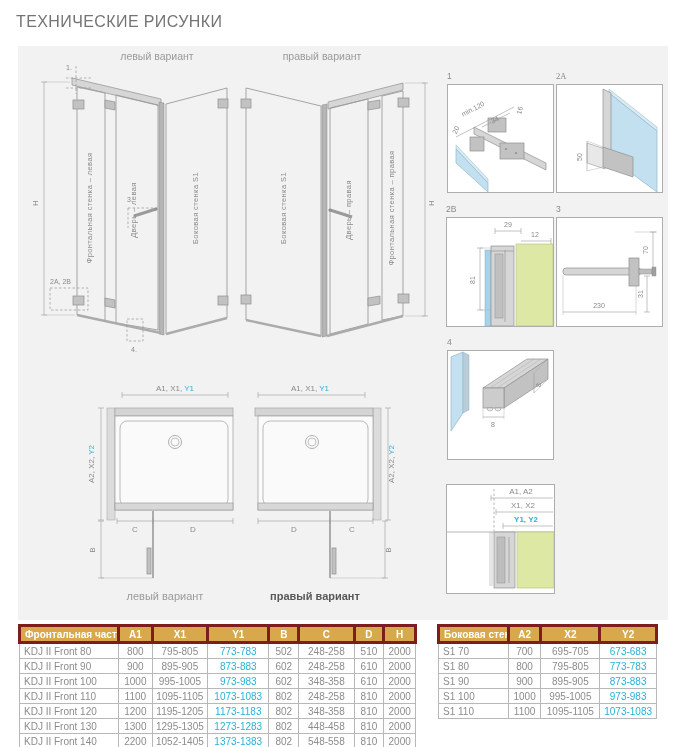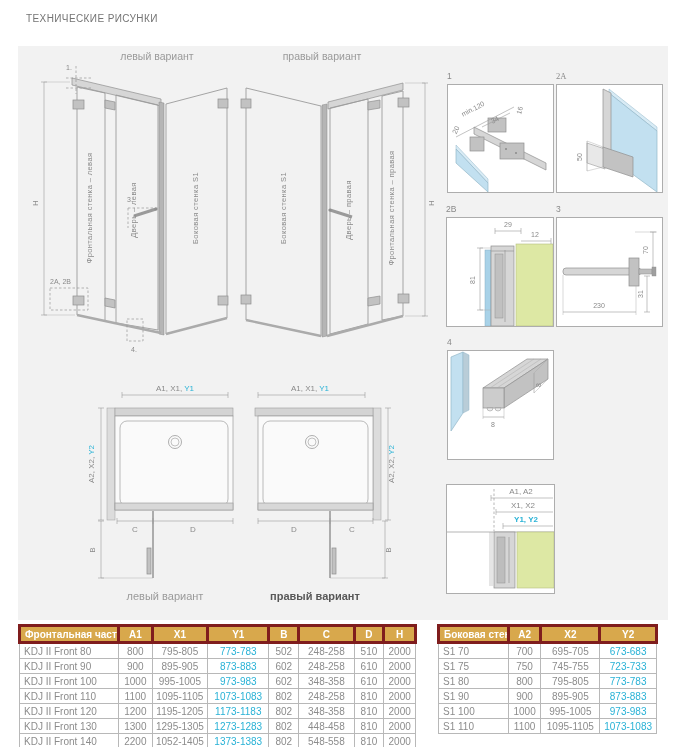--- a/index.html
+++ b/index.html
@@ -1,21 +1,21 @@
 <!DOCTYPE html>
 <html style="--accent: #29b2d6; --gold: #d8a84c; --glass: #c2e0f0; --green: #dde8a4; --panel: #f2f2f2;"><head>
 <meta charset="utf-8">
 <style>
   :root{
     --accent:#29b2d6; --gold:#d8a84c; --glass:#c2e0f0; --green:#dde8a4; --panel:#f2f2f2;
   }
   html,body{margin:0;padding:0;background:#fff;width:686px;height:747px;overflow:hidden;
     font-family:"Liberation Sans",sans-serif;position:relative;}
   .abs{position:absolute;}
-  .page-title{left:26px;top:13px;font-size:10px;color:#747474;letter-spacing:.4px;}
+  .page-title{left:16px;top:13px;font-size:16px;color:#747474;letter-spacing:.4px;}
   .panel{left:18px;top:46px;width:650px;height:574px;background:var(--panel);}
   .variant-label{top:4px;width:104px;text-align:center;font-size:10.5px;color:#9a9a9a;}
   .detail-label{font-size:8.5px;color:#8a8a8a;}
   .dbox{background:#fff;border:1px solid #adadad;}
   svg{display:block;}
   svg text{font-family:"Liberation Sans",sans-serif;}
   .pane{fill:none;stroke:#9b9b9b;stroke-width:.9;}
   .metal{fill:#d6d6d6;stroke:#8f8f8f;stroke-width:.7;}
   .metal2{fill:#c2c2c2;stroke:#8f8f8f;stroke-width:.7;}
   .metal3{fill:#b5b5b5;stroke:#8a8a8a;stroke-width:.5;}
@@ -484,26 +484,20 @@
         </tr>
       </thead>
       <tbody>
         <tr>
           <td class="name">S1 70</td>
           <td>700</td>
           <td>695-705</td>
           <td class="accent">673-683</td>
         </tr>
         <tr>
-          <td class="name">S1 75</td>
-          <td>750</td>
-          <td>745-755</td>
-          <td class="accent">723-733</td>
-        </tr>
-        <tr>
           <td class="name">S1 80</td>
           <td>800</td>
           <td>795-805</td>
           <td class="accent">773-783</td>
         </tr>
         <tr>
           <td class="name">S1 90</td>
           <td>900</td>
           <td>895-905</td>
           <td class="accent">873-883</td>

